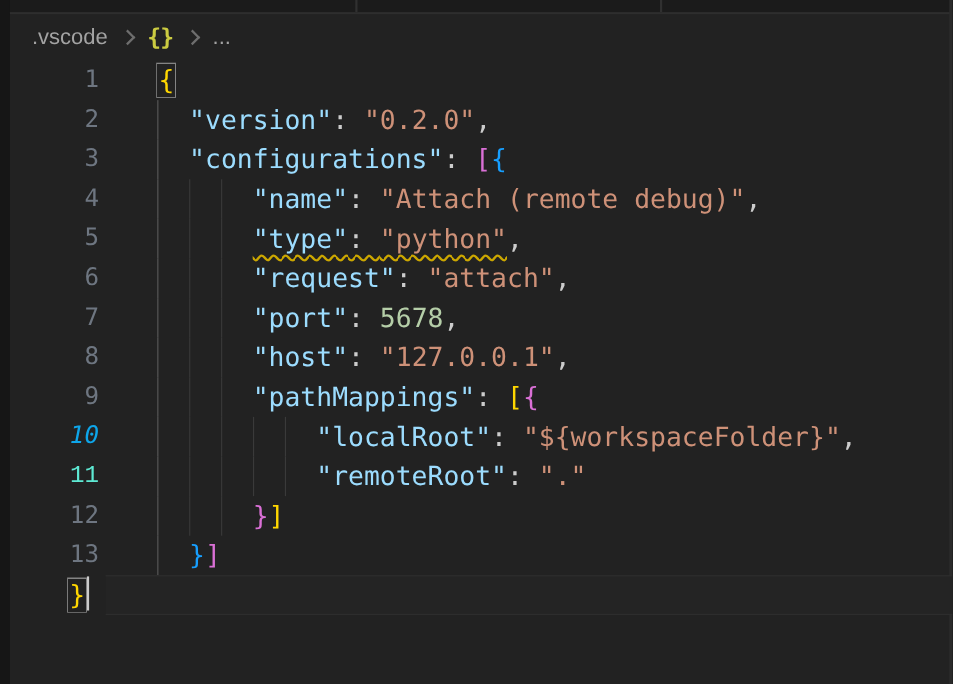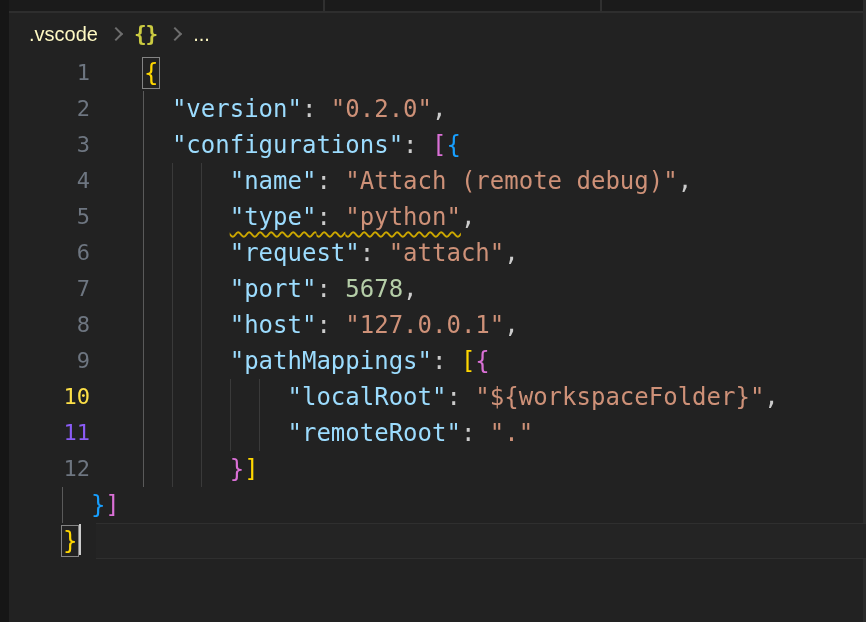--- a/index.html
+++ b/index.html
@@ -14,21 +14,21 @@
   .tab-sep.s1 { left:314px; }
   .tab-sep.s2 { left:591px; }
   .right-edge { position:absolute; right:0; top:0; width:3px; height:622px; background:#2b2b2b; }
 
   
   .breadcrumbs {
     position:absolute; left:29px; top:20px; height:28px;
     display:flex; align-items:center; gap:12px;
     font-family:"Liberation Sans", sans-serif; font-size:20px;
   }
-  .crumb { color:#fef9c3; }
+  .crumb { color:#a3a3a3; }
   .chevron {
     width:8px; height:8px; margin:0 1px;
     border-top:2px solid #6e6e6e; border-right:2px solid #6e6e6e;
     transform:rotate(45deg); flex:none;
   }
   .json-icon { font-family:"DejaVu Sans Mono", monospace; font-size:21px; font-weight:700; letter-spacing:-1px; }
 
   
   .editor-rows { position:absolute; left:9px; right:0; top:55px; }
   .row { position:relative; height:36px; line-height:36px; display:flex; font-size:24px; }
@@ -96,32 +96,33 @@
       </div>
       <div class="row">
         <div class="gutter" style="color: rgb(110, 118, 129);">8</div>
         <div class="codecell"><div class="guide" style="left: 0px; background: rgb(90, 90, 90);"></div><div class="guide" style="left: 28.9px; background: rgb(58, 58, 58);"></div><div class="guide" style="left: 57.8px; background: rgb(58, 58, 58);"></div><span>      </span><span style="color: rgb(156, 220, 254);">"host"</span><span style="color: rgb(204, 204, 204);">: </span><span style="color: rgb(206, 145, 120);">"127.0.0.1"</span><span style="color: rgb(204, 204, 204);">,</span></div>
       </div>
       <div class="row">
         <div class="gutter" style="color: rgb(110, 118, 129);">9</div>
         <div class="codecell"><div class="guide" style="left: 0px; background: rgb(90, 90, 90);"></div><div class="guide" style="left: 28.9px; background: rgb(58, 58, 58);"></div><div class="guide" style="left: 57.8px; background: rgb(58, 58, 58);"></div><span>      </span><span style="color: rgb(156, 220, 254);">"pathMappings"</span><span style="color: rgb(204, 204, 204);">: </span><span style="color: rgb(255, 215, 0);">[</span><span style="color: rgb(218, 112, 214);">{</span></div>
       </div>
       <div class="row">
-        <div class="gutter" style="color: #fde047;">10</div>
+        <div class="gutter" style="color: #0ea5e9; font-style: italic;">10</div>
         <div class="codecell"><div class="guide" style="left: 0px; background: rgb(90, 90, 90);"></div><div class="guide" style="left: 28.9px; background: rgb(58, 58, 58);"></div><div class="guide" style="left: 57.8px; background: rgb(58, 58, 58);"></div><div class="guide" style="left: 86.7px; background: rgb(58, 58, 58);"></div><div class="guide" style="left: 115.6px; background: rgb(58, 58, 58);"></div><span>          </span><span style="color: rgb(156, 220, 254);">"localRoot"</span><span style="color: rgb(204, 204, 204);">: </span><span style="color: rgb(206, 145, 120);">"${workspaceFolder}"</span><span style="color: rgb(204, 204, 204);">,</span></div>
       </div>
       <div class="row">
-        <div class="gutter" style="color: #8b5cf6;">11</div>
+        <div class="gutter" style="color: #5eead4; font-family: Liberation Mono, monospace;">11</div>
         <div class="codecell"><div class="guide" style="left: 0px; background: rgb(90, 90, 90);"></div><div class="guide" style="left: 28.9px; background: rgb(58, 58, 58);"></div><div class="guide" style="left: 57.8px; background: rgb(58, 58, 58);"></div><div class="guide" style="left: 86.7px; background: rgb(58, 58, 58);"></div><div class="guide" style="left: 115.6px; background: rgb(58, 58, 58);"></div><span>          </span><span style="color: rgb(156, 220, 254);">"remoteRoot"</span><span style="color: rgb(204, 204, 204);">: </span><span style="color: rgb(206, 145, 120);">"."</span></div>
       </div>
       <div class="row">
         <div class="gutter" style="color: rgb(110, 118, 129);">12</div>
         <div class="codecell"><div class="guide" style="left: 0px; background: rgb(90, 90, 90);"></div><div class="guide" style="left: 28.9px; background: rgb(58, 58, 58);"></div><div class="guide" style="left: 57.8px; background: rgb(58, 58, 58);"></div><span>      </span><span style="color: rgb(218, 112, 214);">}</span><span style="color: rgb(255, 215, 0);">]</span></div>
       </div>
       <div class="row">
+        <div class="gutter" style="color: rgb(110, 118, 129);">13</div>
         <div class="codecell"><div class="guide" style="left: 0px; background: rgb(90, 90, 90);"></div><span>  </span><span style="color: rgb(23, 159, 255);">}</span><span style="color: rgb(218, 112, 214);">]</span></div>
       </div>
       <div class="row">
         <div class="current-hl"></div>
         <div class="codecell"><span class="boxed" style="color: rgb(255, 215, 0);">}</span><span class="cursor"></span></div>
       </div>
     </div>
 </div>
 
 </body></html>

